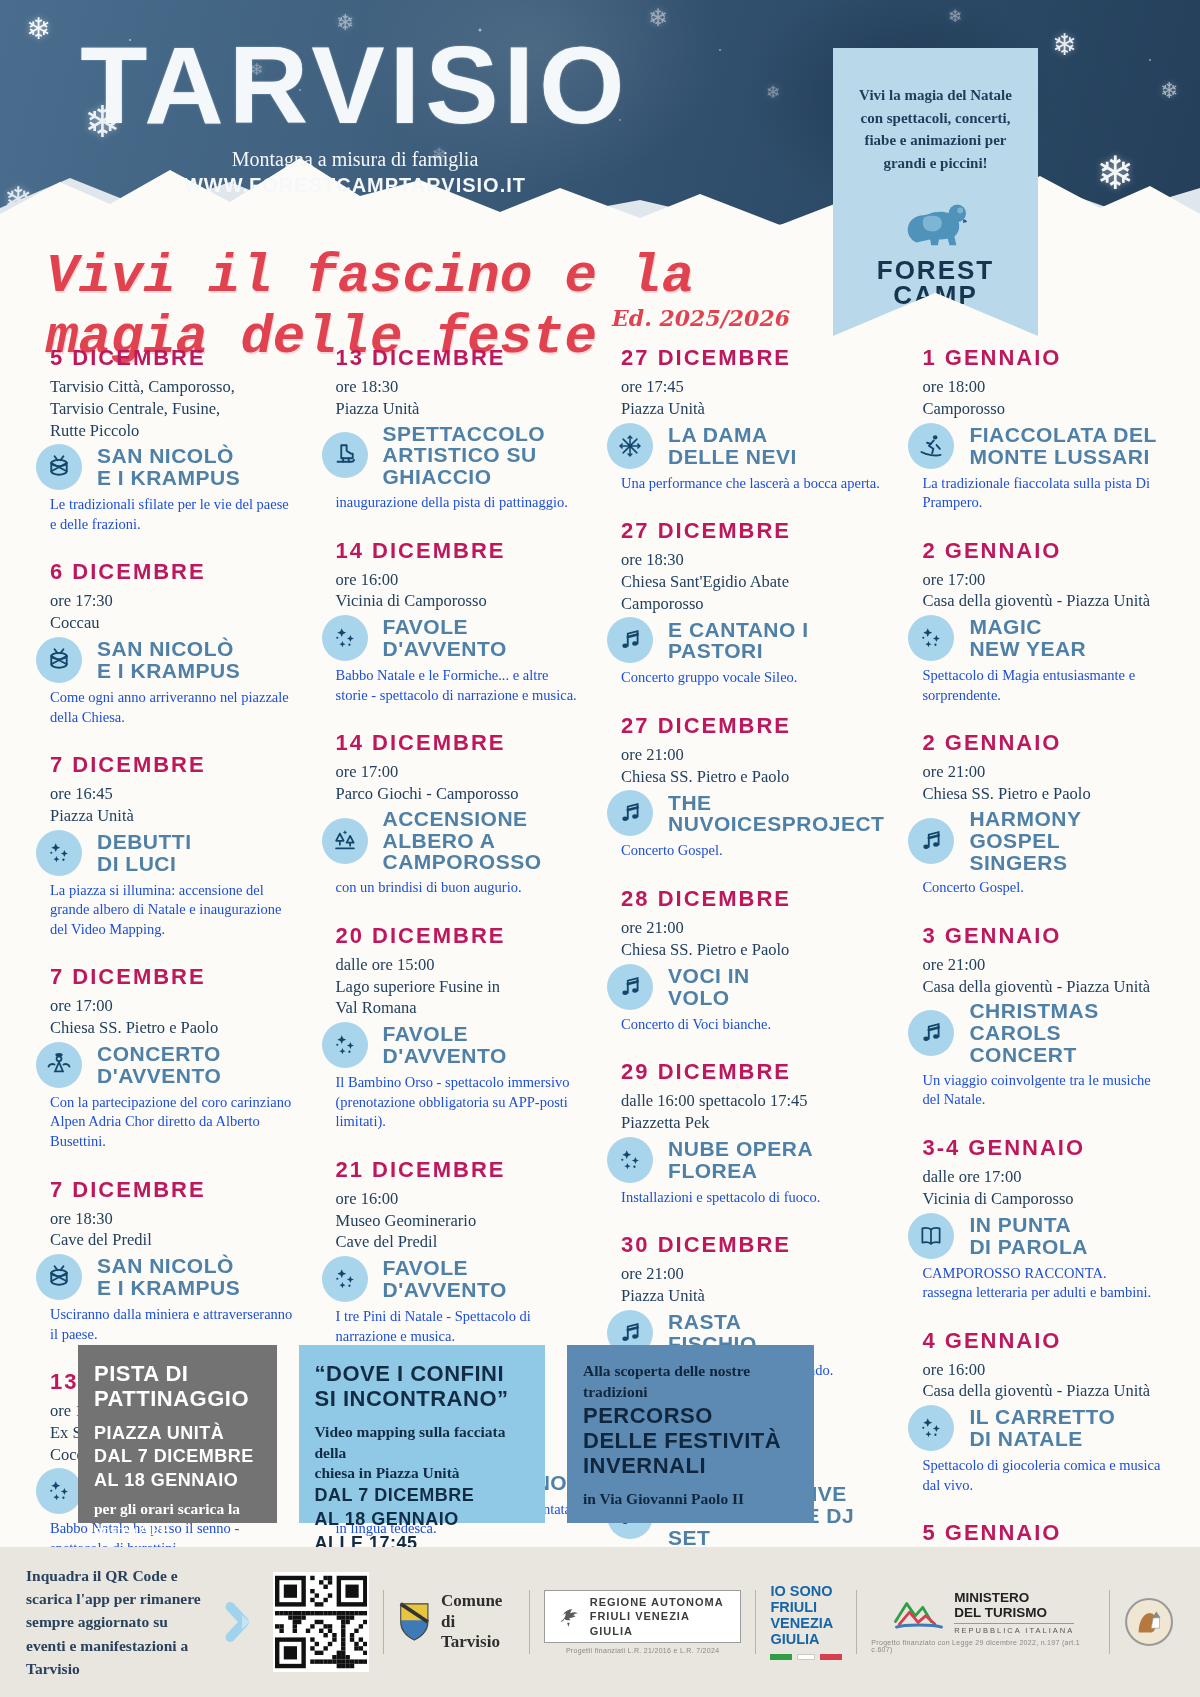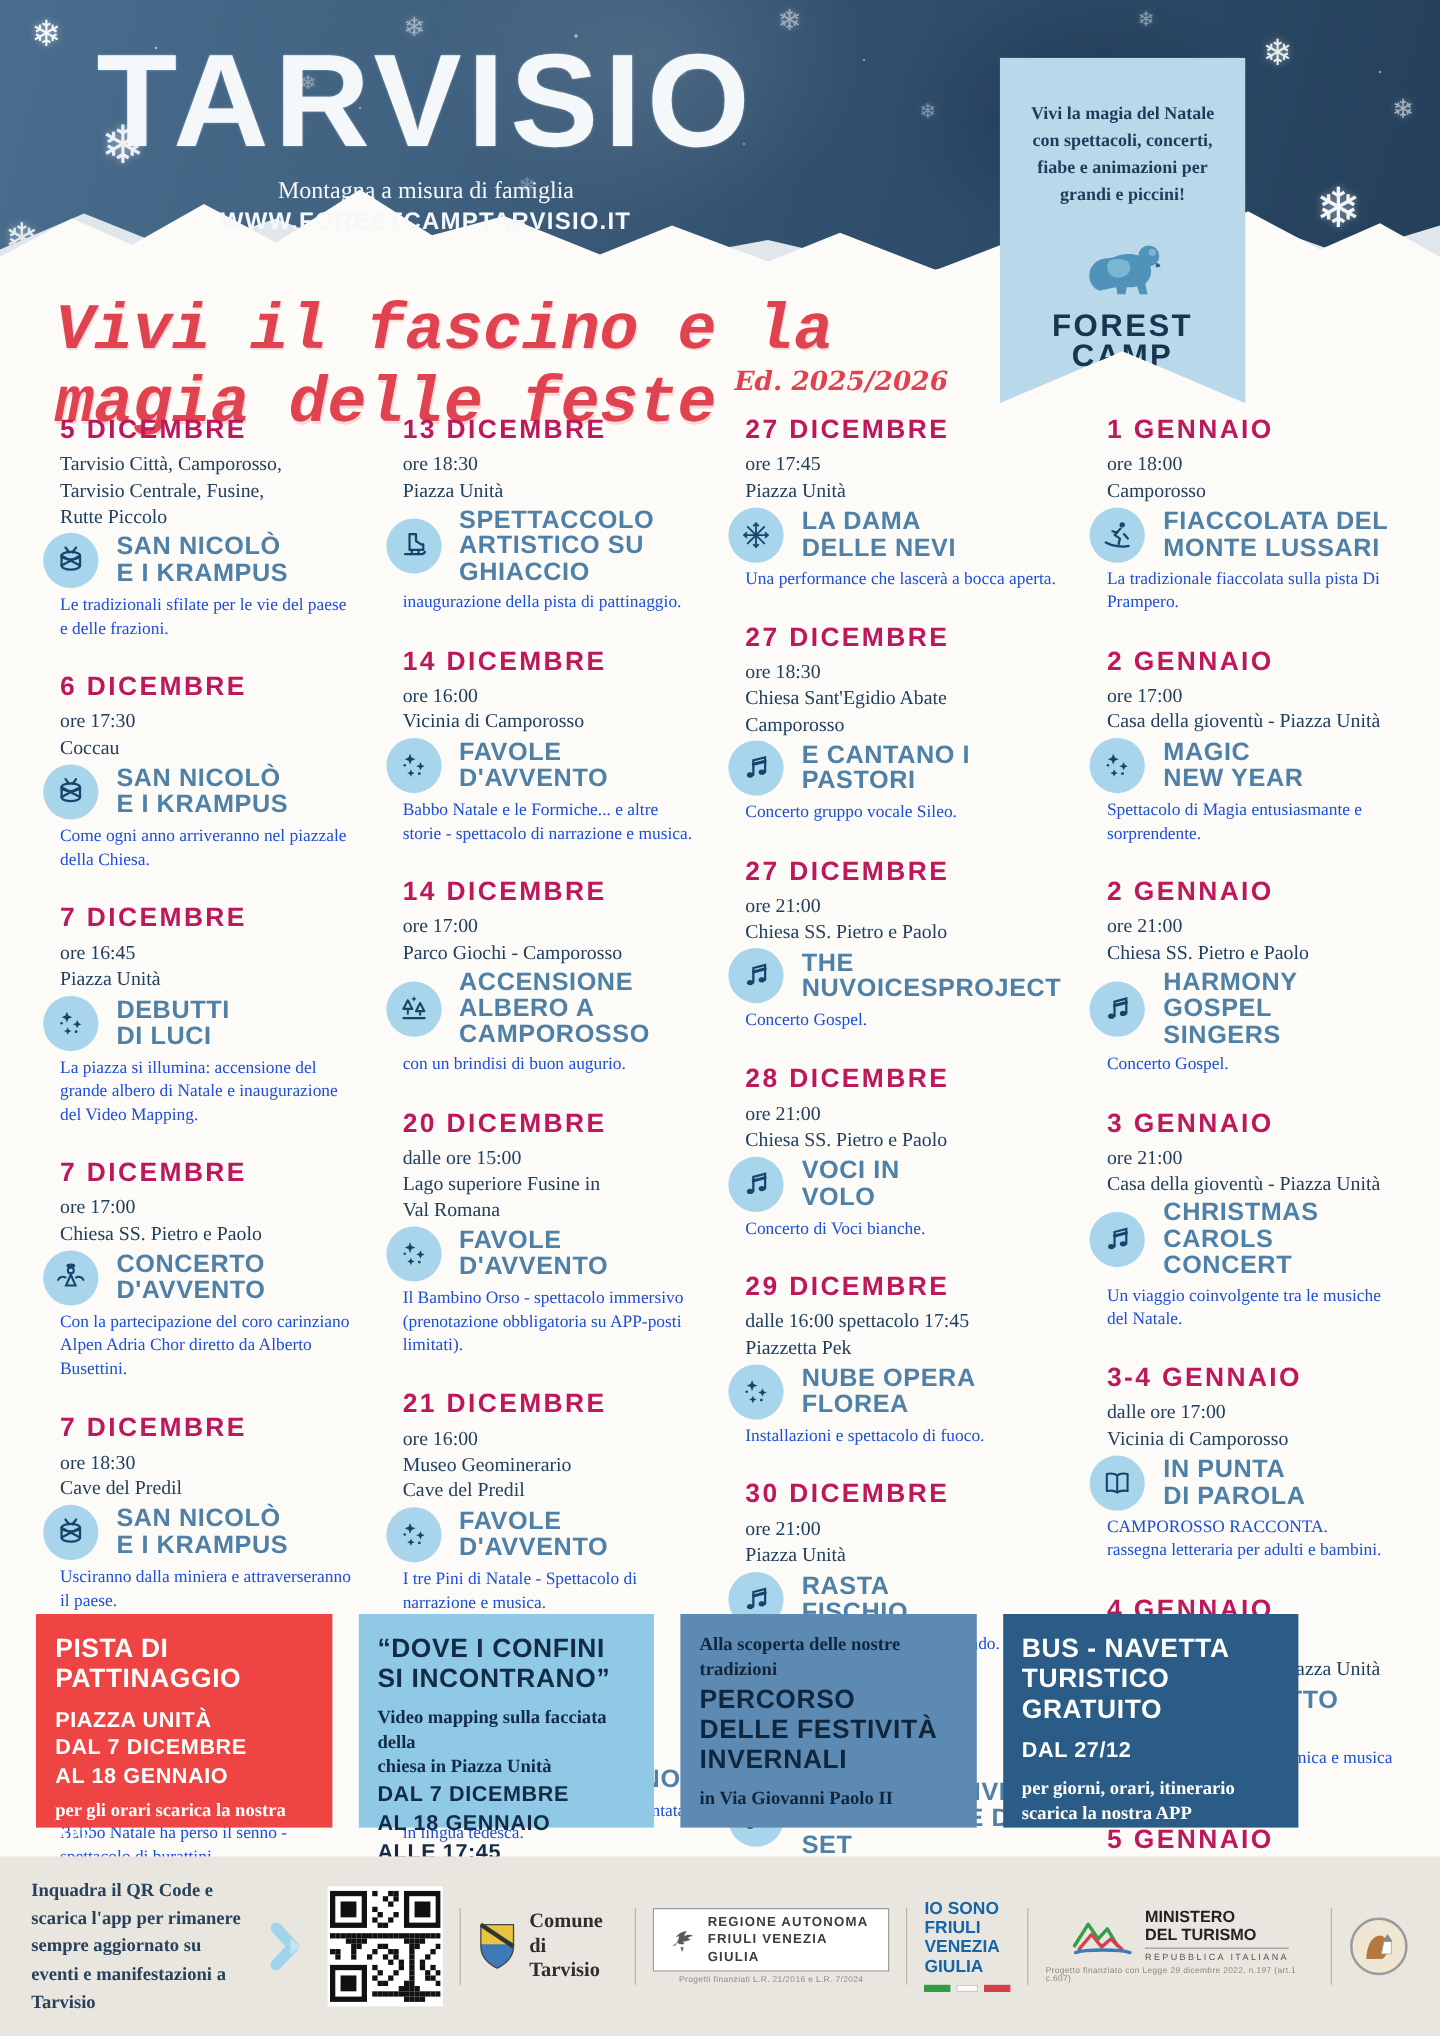--- a/index.html
+++ b/index.html
@@ -713,21 +713,21 @@
           </span>
           <div class="ev-title">BEFANE
 IN PIAZZA</div>
         </div>
         <div class="ev-desc">Animeranno la piazza per tutti i bambini.</div>
       </div>
     </div>
   </div>
 
 <div class="boxes" id="boxes">
-    <div class="box box-0" style="background: #ef4444; color: rgb(255, 255, 255);">
+    <div class="box box-0" style="background: #737373; color: rgb(255, 255, 255); margin-left: 48px;">
       <div class="seg seg-title">PISTA DI
 PATTINAGGIO</div>
       <div class="seg seg-bold">PIAZZA UNITÀ
 DAL 7 DICEMBRE
 AL 18 GENNAIO</div>
       <div class="seg seg-serif">per gli orari scarica la nostra APP</div>
     </div>
     <div class="box box-1" style="background: rgb(143, 201, 230); color: rgb(19, 43, 69);">
       <div class="seg seg-title">“DOVE I CONFINI
 SI INCONTRANO”</div>
@@ -736,28 +736,20 @@
       <div class="seg seg-bold">DAL 7 DICEMBRE
 AL 18 GENNAIO
 ALLE 17:45</div>
     </div>
     <div class="box box-2" style="background: rgb(93, 138, 178); color: rgb(16, 38, 61);">
       <div class="seg seg-serif">Alla scoperta delle nostre tradizioni</div>
       <div class="seg seg-title">PERCORSO
 DELLE FESTIVITÀ
 INVERNALI</div>
       <div class="seg seg-serif-bottom">in Via Giovanni Paolo II</div>
-    </div>
-    <div class="box box-3" style="background: rgb(43, 92, 135); color: rgb(255, 255, 255);">
-      <div class="seg seg-title">BUS - NAVETTA
-TURISTICO
-GRATUITO</div>
-      <div class="seg seg-bold">DAL 27/12</div>
-      <div class="seg seg-serif">per giorni, orari, itinerario
-scarica la nostra APP</div>
     </div>
   </div>
 
 <div class="footer">
   <div class="foot-note">Inquadra il QR Code e
 scarica l'app per rimanere
 sempre aggiornato su
 eventi e manifestazioni a
 Tarvisio</div>
   <div class="chevron">

